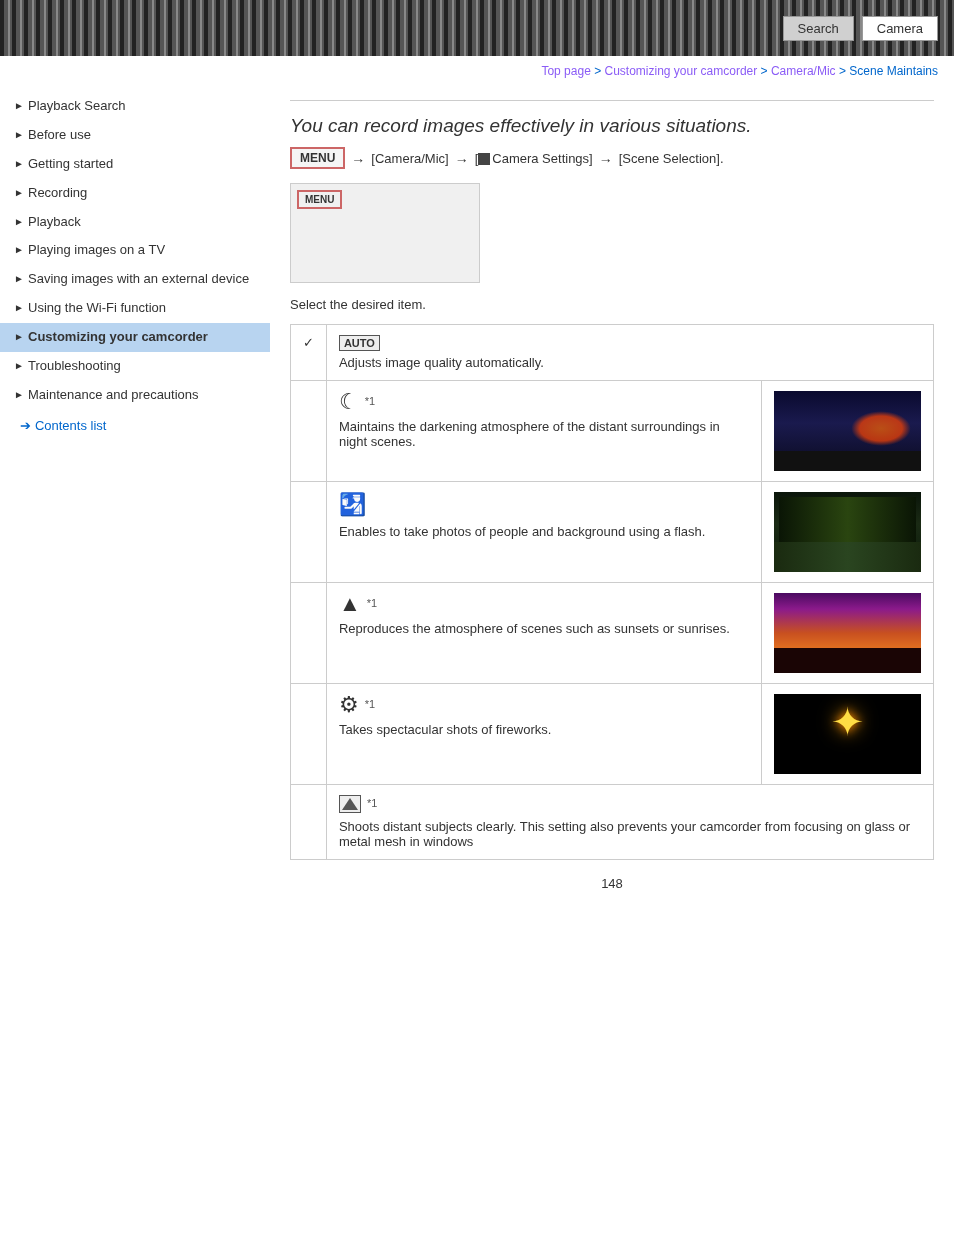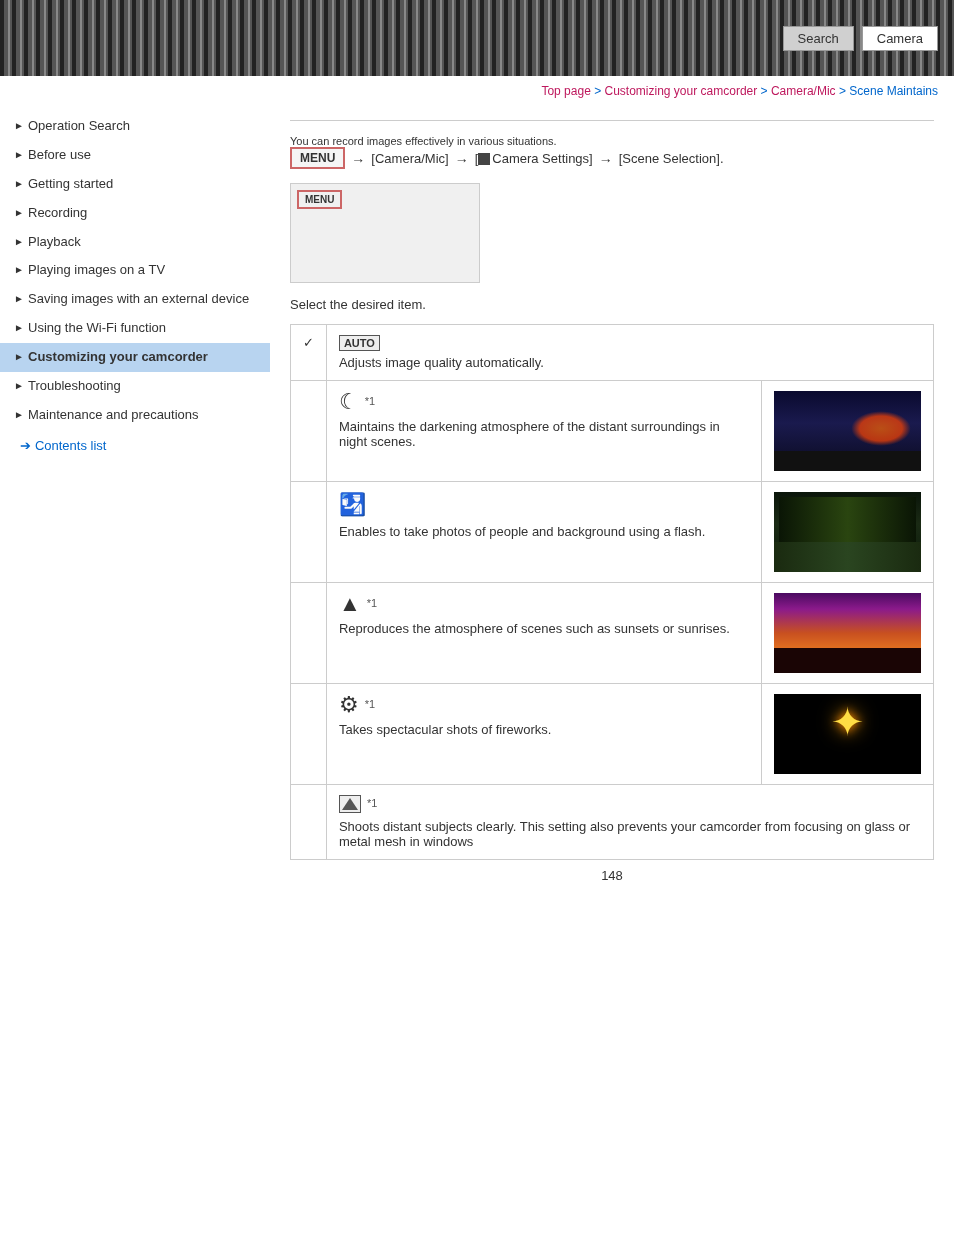--- a/index.html
+++ b/index.html
@@ -7,21 +7,21 @@
 
     
     .header {
       background: repeating-linear-gradient(
         90deg,
         #222 0px, #222 4px,
         #555 4px, #555 8px,
         #888 8px, #888 10px,
         #555 10px, #555 12px
       );
-      height: 76px;
+      height: 56px;
       display: flex;
       align-items: center;
       justify-content: flex-end;
       padding-right: 16px;
       gap: 8px;
     }
     .header-search-btn {
       background: #d0d0d0;
       border: 1px solid #999;
       padding: 4px 14px;
@@ -38,21 +38,21 @@
       color: #333;
     }
 
     
     .breadcrumb {
       text-align: right;
       padding: 8px 16px 4px;
       font-size: 12px;
       color: #0066cc;
     }
-    .breadcrumb a { color: #be185d; text-decoration: none; }
+    .breadcrumb a { color: #8b5cf6; text-decoration: none; }
 
     
     .layout {
       display: flex;
       align-items: flex-start;
     }
 
     
     .sidebar {
       width: 270px;
@@ -102,21 +102,23 @@
       flex: 1;
       padding: 10px 20px 20px;
     }
     .divider {
       border: none;
       border-top: 1px solid #ccc;
       margin: 8px 0 14px;
     }
 
     .intro-text {
-      font-size: 11px;
+      font-size: 19px;
+      margin-bottom: 10px;
+      font-style: italic;
     }
 
     .menu-path {
       display: flex;
       align-items: center;
       gap: 6px;
       font-size: 13px;
       margin-bottom: 14px;
       flex-wrap: wrap;
     }
@@ -273,21 +275,21 @@
   <span> &gt; </span>
   <span>Scene Maintains</span>
 </div>
 
 <div class="layout">
 
   <div class="sidebar">
 
     <div class="sidebar-item">
       <span class="sidebar-arrow">►</span>
-      <span class="sidebar-label">Operation Search</span>
+      <span class="sidebar-label">Playback Search</span>
     </div>
     <div class="sidebar-item">
       <span class="sidebar-arrow">►</span>
       <span class="sidebar-label">Before use</span>
     </div>
     <div class="sidebar-item">
       <span class="sidebar-arrow">►</span>
       <span class="sidebar-label">Getting started</span>
     </div>
     <div class="sidebar-item">
@@ -433,16 +435,16 @@
               </svg>
             </span>
             <span style="font-size:11px;color:#555;margin-top:2px;">*1</span>
           </div>
           <span>Shoots distant subjects clearly. This setting also prevents your camcorder from focusing on glass or metal mesh in windows</span>
         </td>
       </tr>
     </tbody>
       </table>
 
-    <div style="text-align:center;margin-top:8px;font-size:13px;">148</div>
+    <div style="text-align:center;margin-top:16px;font-size:13px;">148</div>
 
   </div>
 </div>
 
 </body></html>

